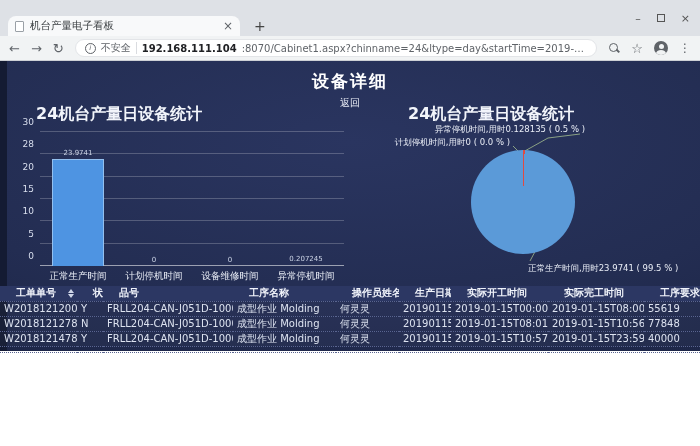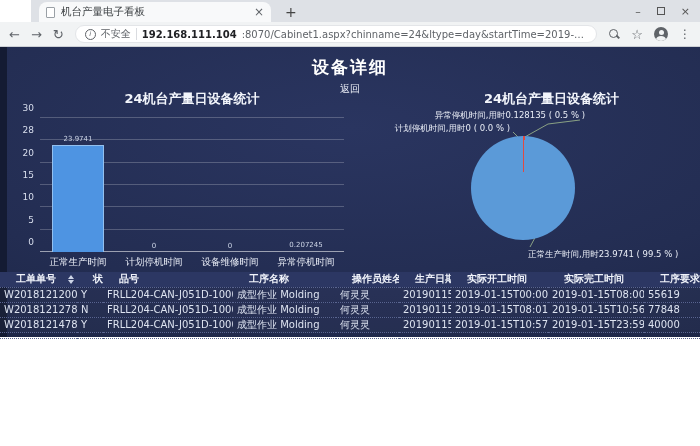--- a/index.html
+++ b/index.html
@@ -1,20 +1,20 @@
 <!DOCTYPE html>
 <html><head>
 <meta charset="utf-8">
 <style>
   * { margin:0; padding:0; box-sizing:border-box; }
   html,body { width:700px; height:446px; overflow:hidden;
     font-family:"DejaVu Sans","Liberation Sans",sans-serif; }
 
   
-  .tabstrip { height:22px; background:#dee1e6; display:flex; align-items:flex-end;margin-left:31px; }
+  .tabstrip { height:36px; background:#dee1e6; display:flex; align-items:flex-end; }
   .tab { width:232px; height:20px; background:#f8f9fa; border-radius:8px 8px 0 0;
     margin-left:8px; display:flex; align-items:center; padding:0 7px; gap:6px;
     font-size:10.5px; color:#3c4043; }
   .favicon { width:9px; height:11px; background:#fff; border:1px solid #9aa0a6;
     border-radius:1px; flex:none; }
   .tab-title { flex:1; white-space:nowrap; overflow:hidden; }
   .tab-close { color:#5f6368; font-size:12px; }
   .newtab { margin-left:14px; margin-bottom:3px; color:#444; font-size:14px; line-height:1; }
   .win-controls { margin-left:auto; margin-right:10px; align-self:center;
     display:flex; gap:16px; align-items:center; color:#555; font-size:11px; }
@@ -50,21 +50,21 @@
   
   .content { position:relative; height:290px; color:#fff;
     background:radial-gradient(120% 110% at 50% 28%, #2a3560 0%, #232d52 52%, #19213f 100%); }
   .left-strip { position:absolute; left:0; top:0; width:7px; height:100%;
     background:#141b33; }
   .page-title { text-align:center; padding-top:9px; font-size:17px; font-weight:bold;
     letter-spacing:2px; }
   .back-link { text-align:center; margin-top:3px; font-size:10px; color:#e8ebf4;
     cursor:pointer; }
 
-  .chart-title { text-align:center; font-size:13px; font-weight:bold; color:#f2f5fb;padding-left:28px; }
+  .chart-title { font-size:16px; font-weight:bold; color:#f2f5fb;padding-left:28px; }
 
   
   .bar-panel { position:absolute; left:8px; top:43px; width:340px; height:180px; }
   .plot { position:absolute; left:32px; right:4px; top:28px; bottom:18px; }
   .gridline { position:absolute; left:0; right:0; height:0;
     border-top:1px solid rgba(255,255,255,.22); }
   .gridline.axis { border-top:1px solid rgba(255,255,255,.55); }
   .ytick { position:absolute; left:-28px; width:22px; text-align:right; font-size:9px;
     color:#d9dfee; transform:translateY(-50%); }
   .slot { position:absolute; bottom:0; top:0; width:25%; }

